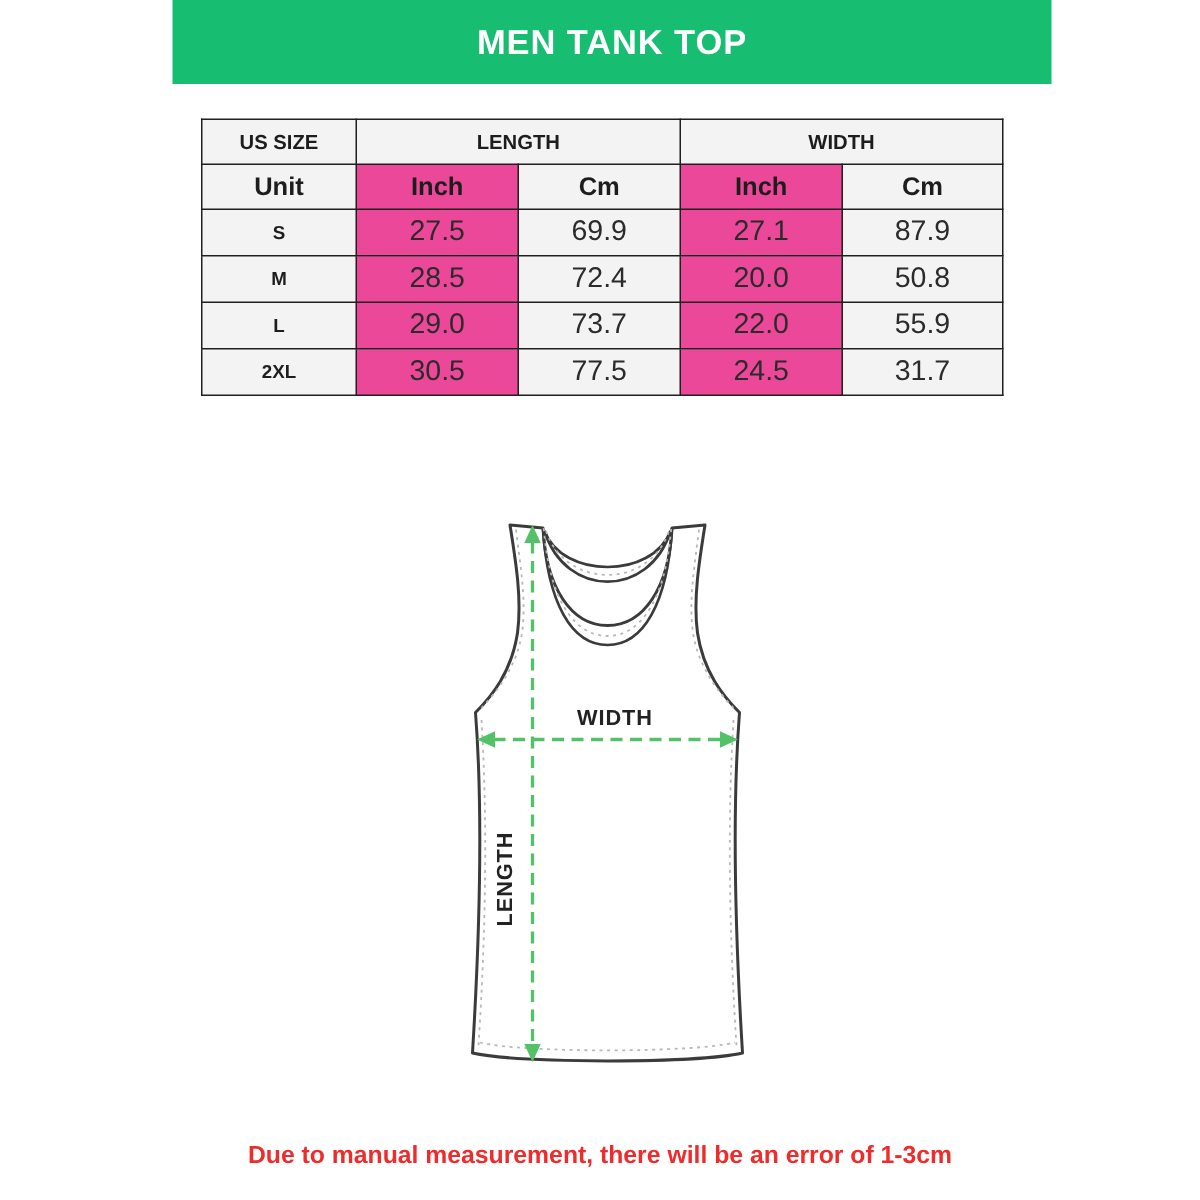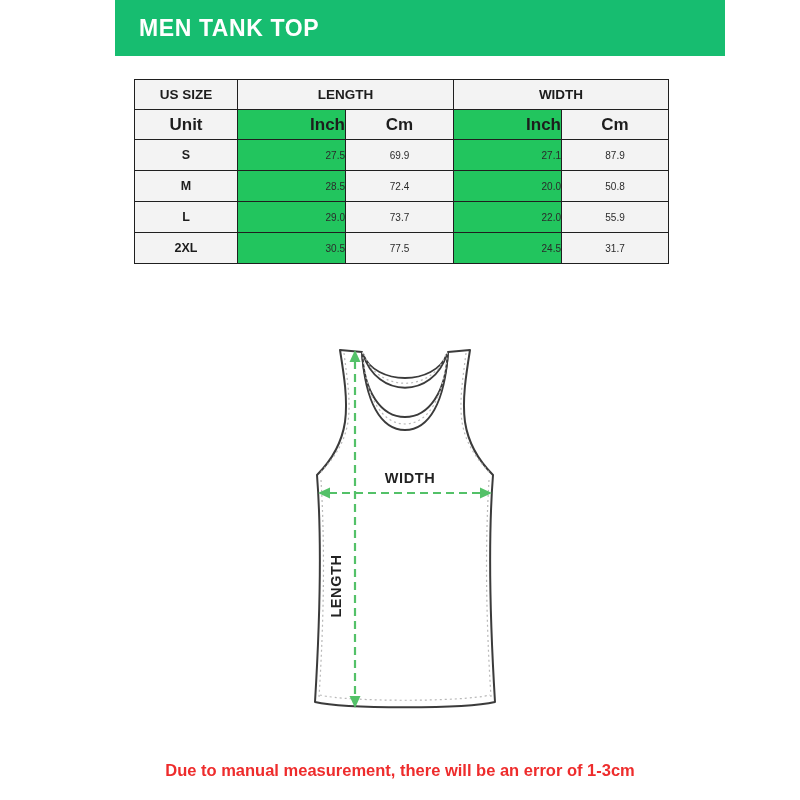--- a/index.html
+++ b/index.html
@@ -1,34 +1,34 @@
 <!DOCTYPE html>
 <html><head>
 <meta charset="utf-8">
 <style>
   html,body{margin:0;padding:0;background:#ffffff;}
   #page{position:relative;width:800px;height:800px;background:#ffffff;overflow:hidden;
         font-family:"Liberation Sans", sans-serif;}
 
   
   #banner{position:absolute;left:115px;top:0;width:586px;height:56px;background:#17bd70;
-          display:flex;align-items:center;padding-left:24px;}
+          display:flex;align-items:center;justify-content:center;}
   #banner .title{color:#ffffff;font-size:23px;font-weight:bold;letter-spacing:0.6px;}
 
   
   #size-table-wrap{position:absolute;left:134px;top:79px;width:534px;}
   table.size{border-collapse:collapse;width:534px;table-layout:fixed;}
   table.size td{border:1.6px solid #1f1f1f;text-align:center;vertical-align:middle;
                 padding:0;color:#1d1d1d;}
   table.size .hrow td{height:29px;font-weight:bold;font-size:13.5px;}
   table.size .urow td{height:29px;font-weight:bold;font-size:17px;}
-  table.size .drow td{height:30px;font-size:10px;color:#2b2b2b;}
+  table.size .drow td{height:30px;font-size:19px;color:#2b2b2b;}
   table.size .drow td.size-cell{font-weight:bold;font-size:12.5px;color:#1d1d1d;}
   table.size td.gray{background:#f3f3f3;}
-  table.size td.white{background:#22c55e;text-align:right;}
+  table.size td.white{background:#ec4899;}
 
   
   #diagram{position:absolute;left:0;top:340px;width:800px;height:400px;}
 
   
   #note{position:absolute;left:0;top:761px;width:800px;text-align:center;
         color:#ee2c2c;font-size:16.5px;font-weight:bold;}
 </style>
 </head>
 <body>

